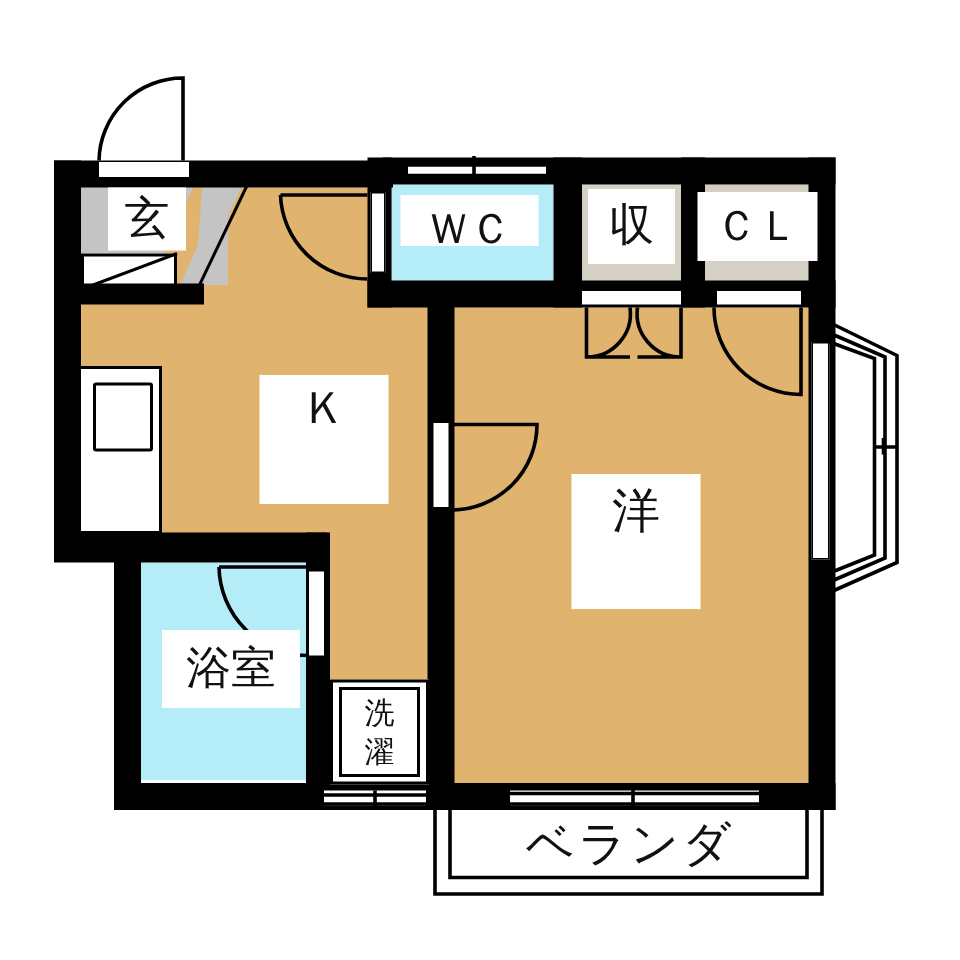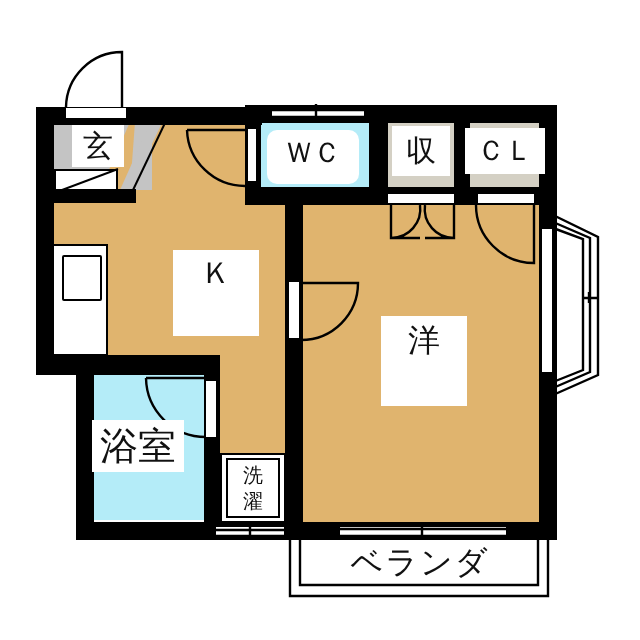--- a/index.html
+++ b/index.html
@@ -89,32 +89,32 @@
   <path d="M272,110 L364,110 M272,117 L364,117 M316,104 L316,122"></path>
 
   <path d="M340,529 L506,529 M340,536 L506,536 M422,525 L422,540"></path>
 
   <path d="M216,530 L284,530 M216,536 L284,536 M250,527 L250,540"></path>
 
   <path d="M290,540 L290,596 L548,596 L548,540 M300,540 L300,585 L538,585 L538,540"></path>
 </svg>
 
 <div class="label" style="left:72px;top:125px;width:52px;height:42px;font-size:30px;line-height:42px;">玄</div>
-<div class="label" style="left:267px;top:130px;width:92px;height:54px;font-size:28px;line-height:46px;border-radius:10px;">ＷＣ</div>
+<div class="label" style="left:267px;top:130px;width:92px;height:34px;font-size:28px;line-height:46px;">ＷＣ</div>
 <div class="label" style="left:392px;top:126px;width:58px;height:50px;font-size:30px;line-height:50px;">収</div>
 <div class="label" style="left:465px;top:128px;width:80px;height:46px;font-size:28px;line-height:46px;">ＣＬ</div>
 
 <div class="label" style="left:173px;top:250px;width:86px;height:86px;font-size:30px;line-height:40px;padding-top:3px;box-sizing:border-box;">
   <div>Ｋ</div>
 </div>
 
 <div class="label" style="left:381px;top:316px;width:86px;height:90px;font-size:32px;line-height:42px;padding-top:3px;box-sizing:border-box;">
   <div>洋</div>
 </div>
 
-<div class="label" style="left:92px;top:420px;width:92px;height:52px;font-size:38px;line-height:52px;">浴室</div>
+<div class="label" style="left:108px;top:420px;width:92px;height:52px;font-size:30px;line-height:52px;">浴室</div>
 
 <div class="abs" style="left:228px;top:462px;width:50px;height:54px;font-size:20px;line-height:26px;text-align:center;color:#111;">
   <div>洗</div>
   <div>濯</div>
 </div>
 
 <div class="abs" style="left:330px;top:540px;width:180px;height:44px;font-size:32px;line-height:44px;text-align:center;color:#111;letter-spacing:2px;">ベランダ</div>
 
 </body></html>

